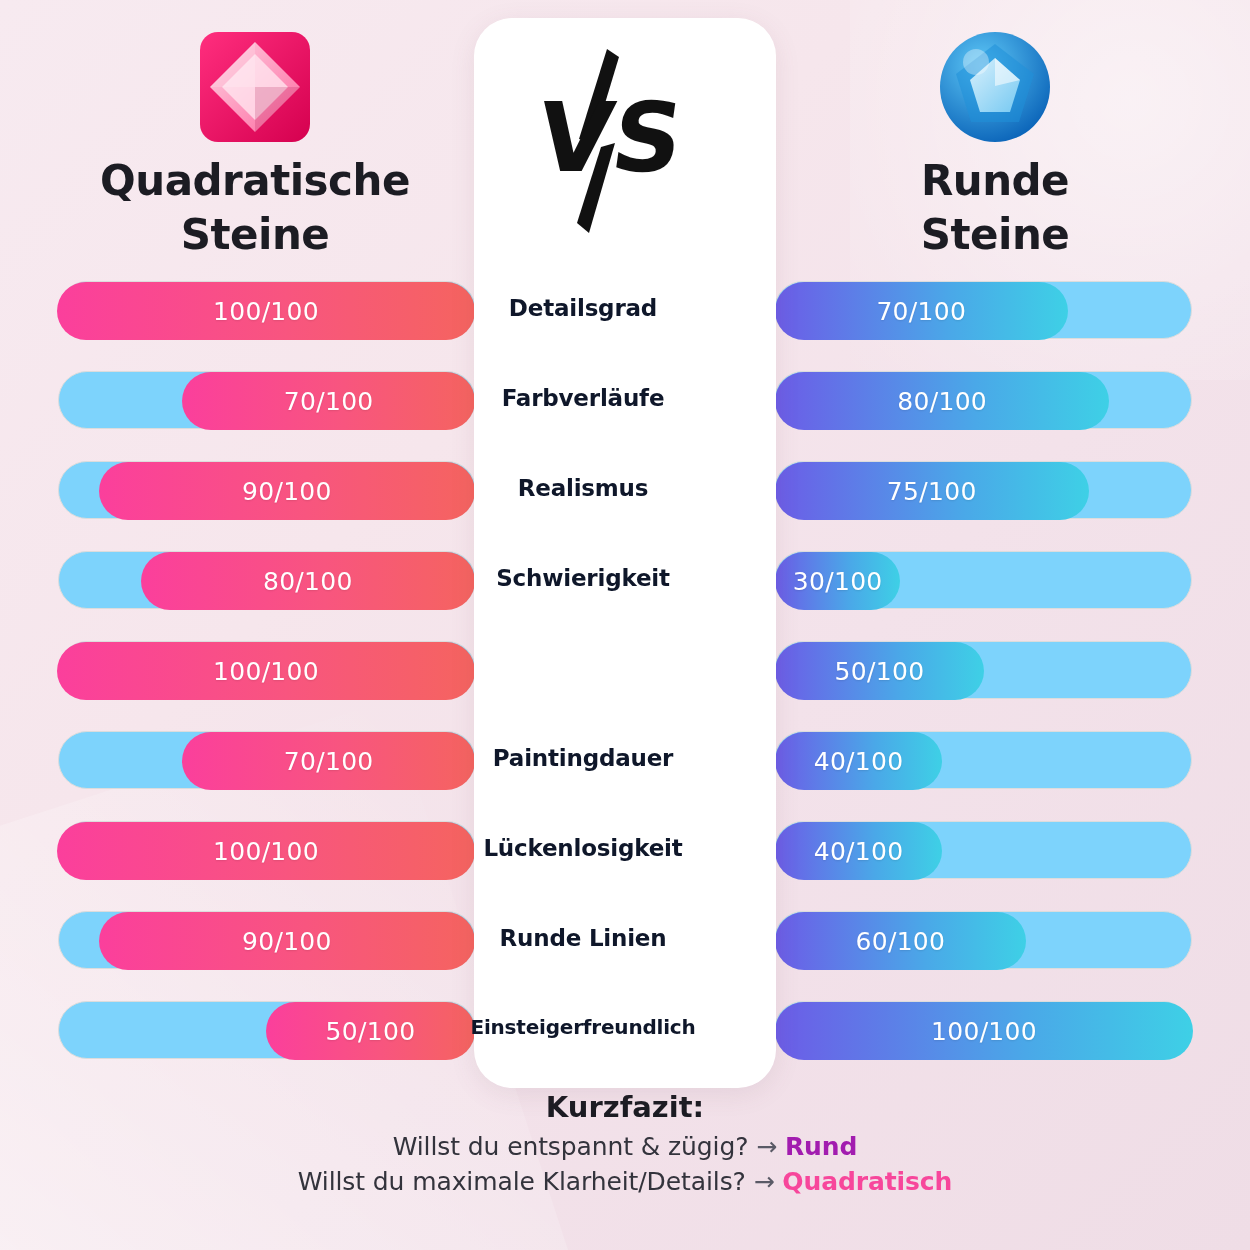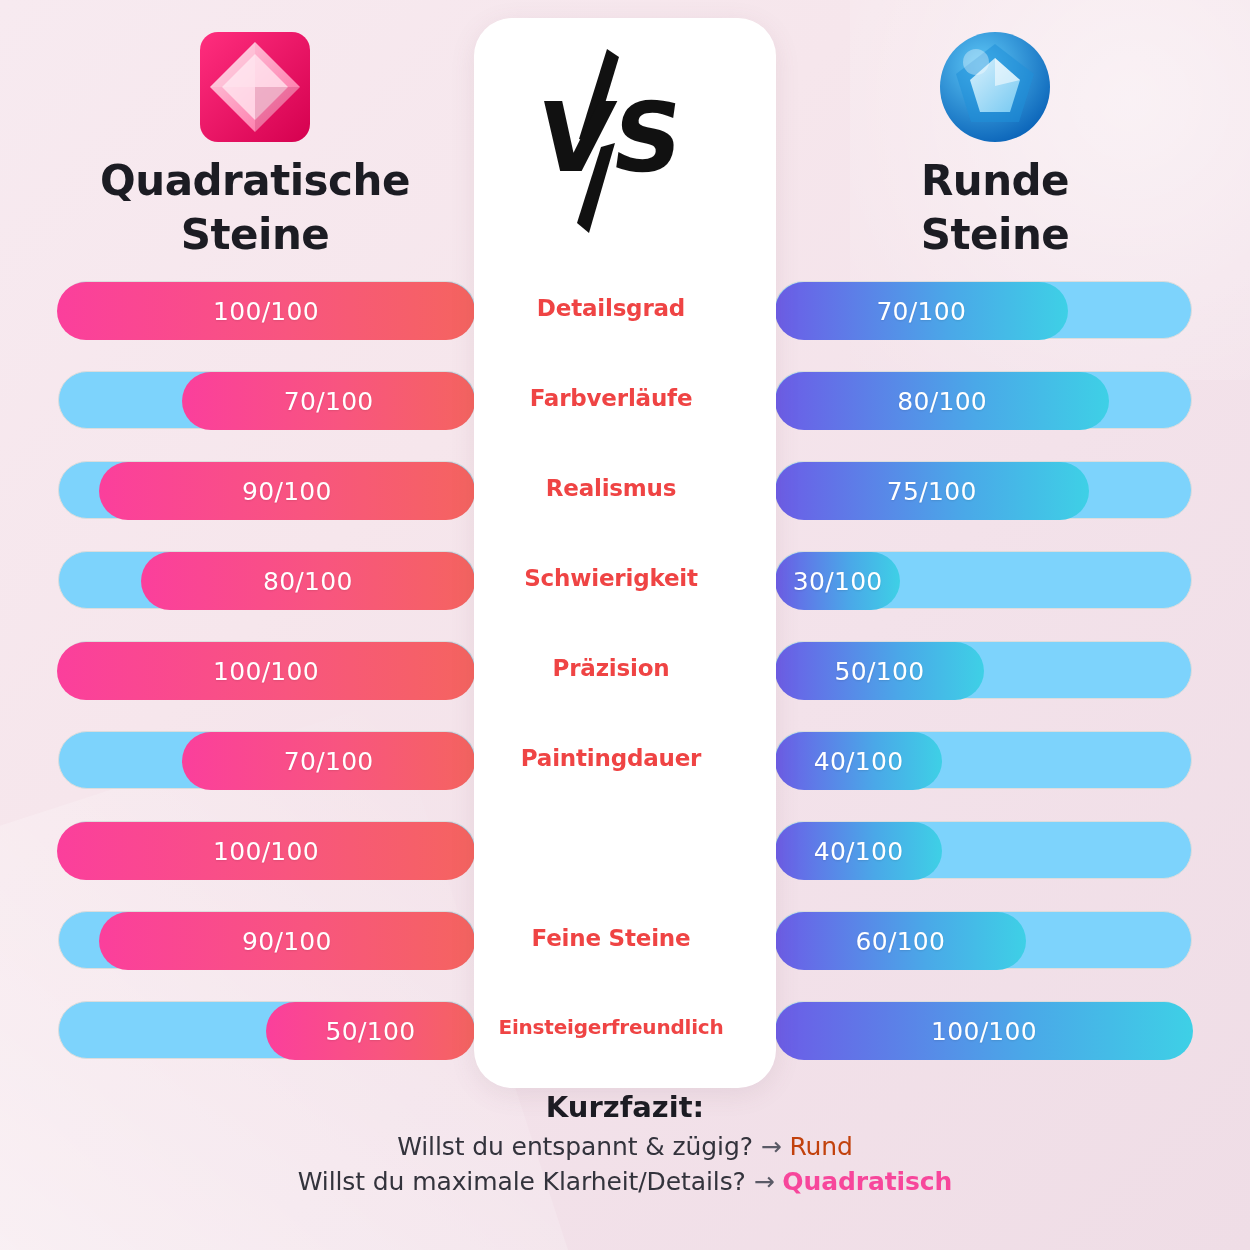--- a/index.html
+++ b/index.html
@@ -132,27 +132,27 @@
     color: #ffffff;
     font-size: 25px;
     font-weight: 500;
     letter-spacing: 0.3px;
     text-shadow: 0 1px 2px rgba(0,0,0,0.10);
     white-space: nowrap;
   }
 
   .row-label {
     position: absolute;
-    left: 474px;
+    left: 446px;
     width: 274px;
     top: 30px;
     text-align: center;
     font-size: 23px;
     font-weight: bold;
-    color: #ef4444;
+    color: #0f172a;
     z-index: 6;
     letter-spacing: -0.2px;
   }
   .row-label.small { font-size: 20px; }
 
   
   .footer {
     position: absolute;
     left: 0;
     right: 0;
@@ -164,21 +164,21 @@
     font-weight: bold;
     color: #1c1c23;
     margin-bottom: 8px;
   }
   .footer-line {
     font-size: 25px;
     color: #33333c;
     margin: 6px 0;
     letter-spacing: -0.1px;
   }
-  .accent-blue { color: #c2410c; font-weight: normal; margin-top: 40px; }
+  .accent-blue { color: #a21caf; font-weight: bold; margin-top: 40px; }
   .accent-pink { color: #f7469b; font-weight: bold; margin-top: 32px; }
   .arrow { color: #5a5a66; }
 </style>
 </head>
 <body>
 
 <div class="bg-sheen"></div>
 <div class="bg-sheen2"></div>
 
 <div class="header">
@@ -303,21 +303,20 @@
       <div class="bar-track left">
         <div class="bar-fill left" style="width: 418px;">
           <span class="bar-value">100/100</span>
         </div>
       </div>
       <div class="bar-track right">
         <div class="bar-fill right" style="width: 209px;">
           <span class="bar-value">50/100</span>
         </div>
       </div>
-      <div class="row-label">Präzision</div>
     </div>
     <div class="row">
       <div class="bar-track left">
         <div class="bar-fill left" style="width: 292.6px;">
           <span class="bar-value">70/100</span>
         </div>
       </div>
       <div class="bar-track right">
         <div class="bar-fill right" style="width: 167.2px;">
           <span class="bar-value">40/100</span>
@@ -329,33 +328,34 @@
       <div class="bar-track left">
         <div class="bar-fill left" style="width: 418px;">
           <span class="bar-value">100/100</span>
         </div>
       </div>
       <div class="bar-track right">
         <div class="bar-fill right" style="width: 167.2px;">
           <span class="bar-value">40/100</span>
         </div>
       </div>
+      <div class="row-label">Lückenlosigkeit</div>
     </div>
     <div class="row">
       <div class="bar-track left">
         <div class="bar-fill left" style="width: 376.2px;">
           <span class="bar-value">90/100</span>
         </div>
       </div>
       <div class="bar-track right">
         <div class="bar-fill right" style="width: 250.8px;">
           <span class="bar-value">60/100</span>
         </div>
       </div>
-      <div class="row-label">Feine Steine</div>
+      <div class="row-label">Runde Linien</div>
     </div>
     <div class="row">
       <div class="bar-track left">
         <div class="bar-fill left" style="width: 209px;">
           <span class="bar-value">50/100</span>
         </div>
       </div>
       <div class="bar-track right">
         <div class="bar-fill right" style="width: 418px;">
           <span class="bar-value">100/100</span>

